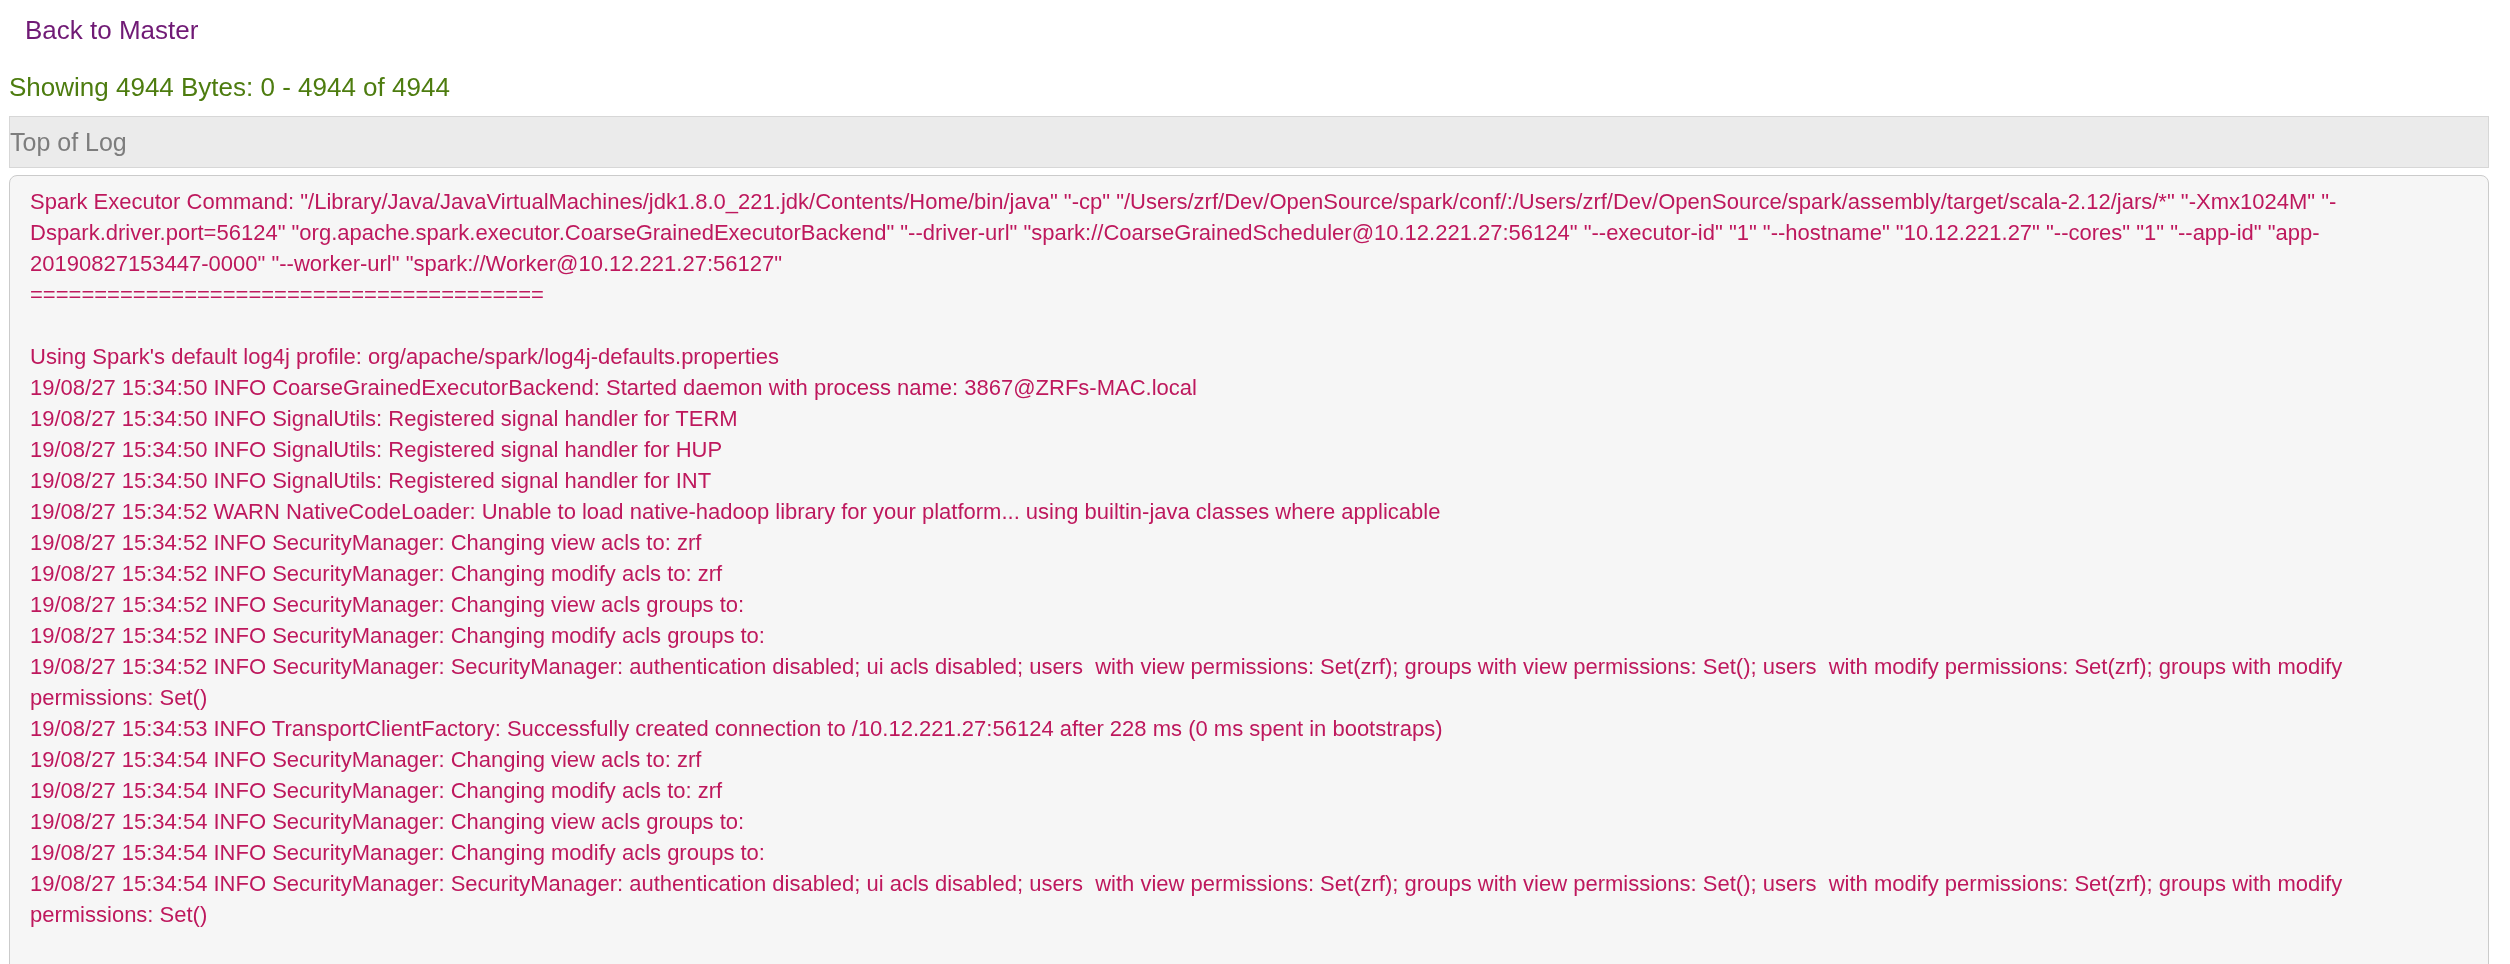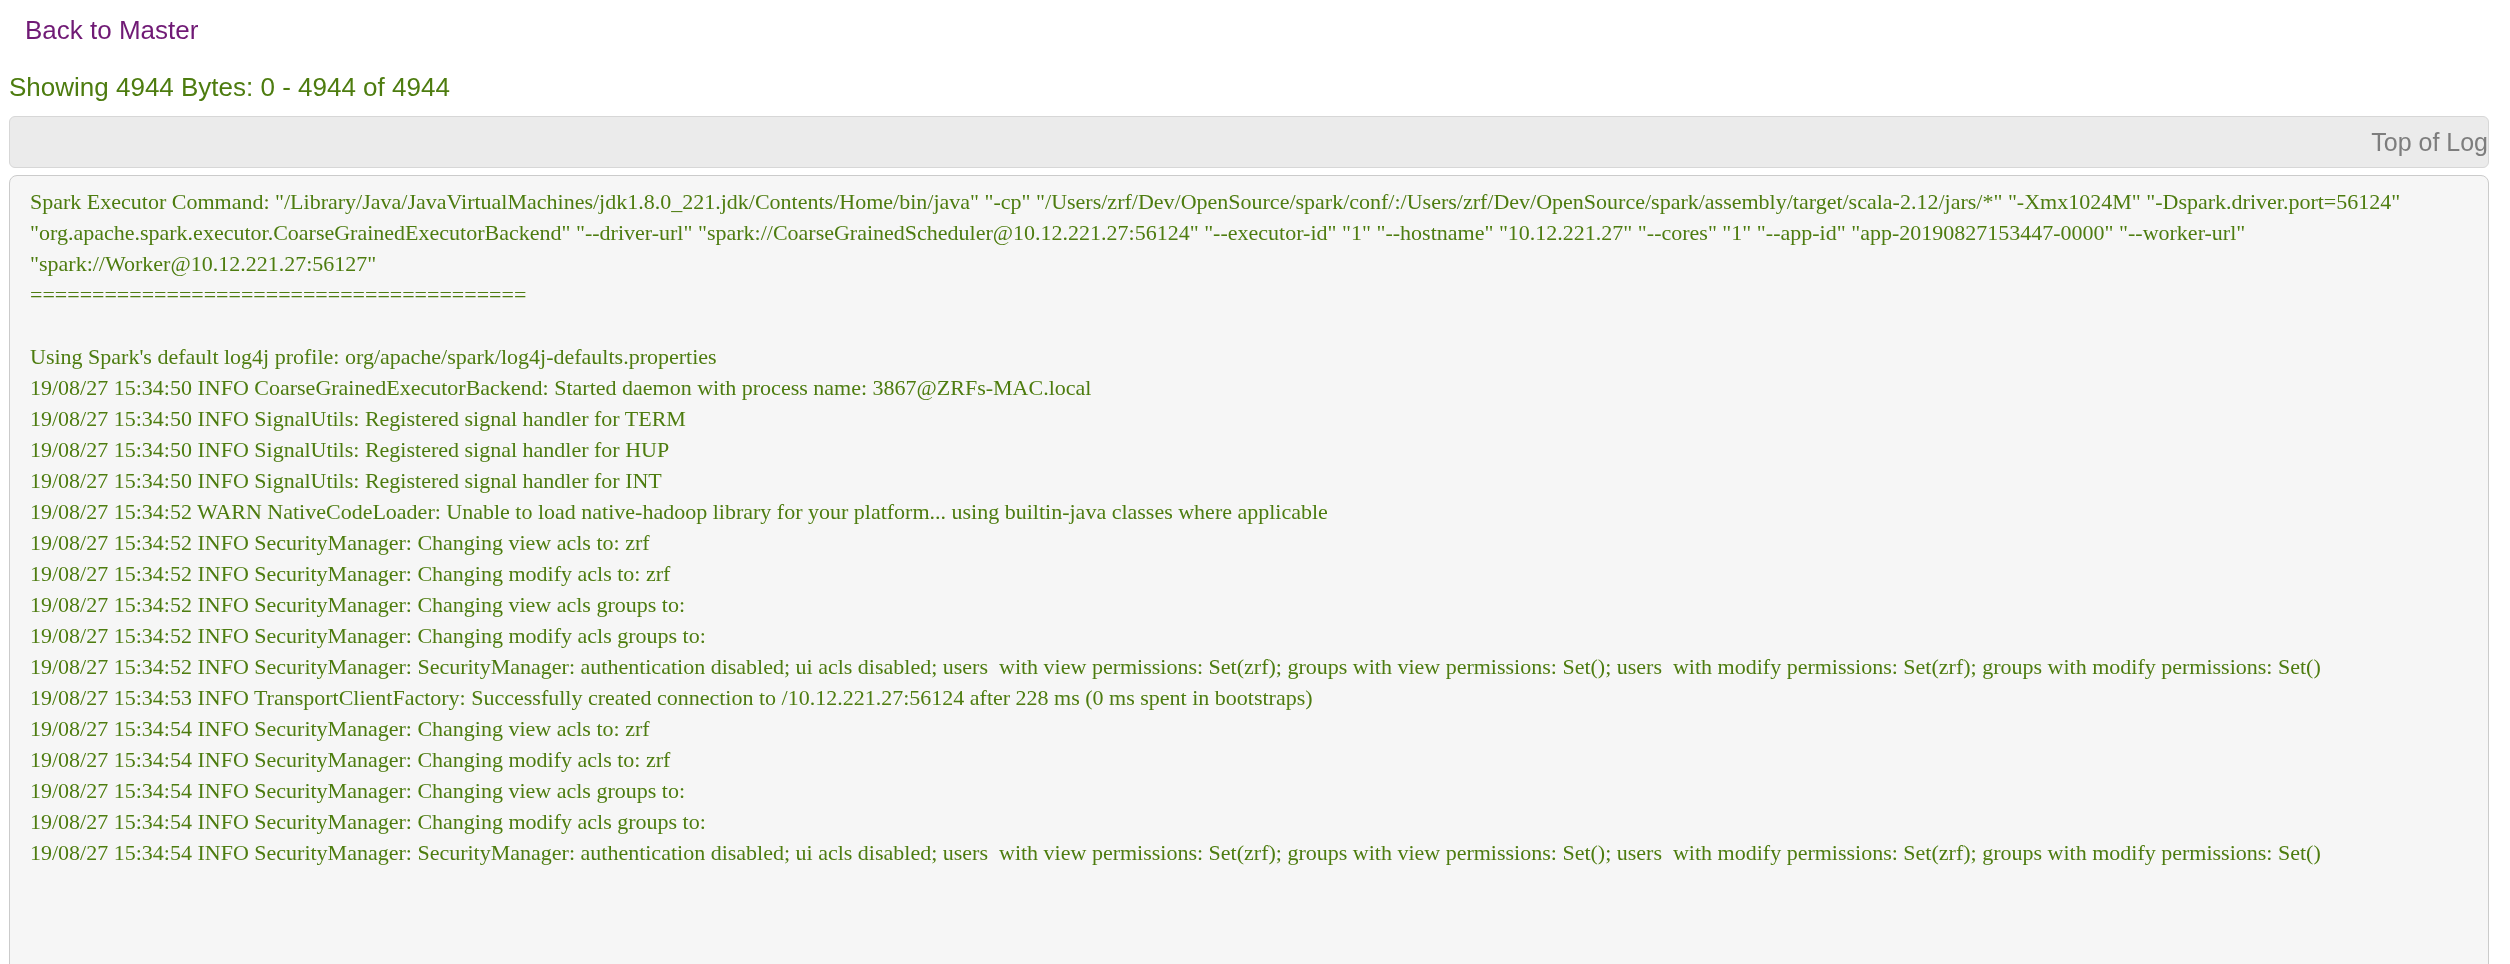--- a/index.html
+++ b/index.html
@@ -28,42 +28,42 @@
   .byte-info {
     margin: 25px 0 0 9px;
     font-size: 26px;
     line-height: 32px;
     color: #4d7c0f;
   }
   .log-header {
     margin: 13px 21px 0 9px;
     height: 50px;
     line-height: 50px;
-    text-align: right;
+    text-align: left;
     background: #ebebeb;
     border: 1px solid #d7d7d7;
-    border-radius: 6px;
+    border-radius: 0;
     color: #7d7d7d;
     font-size: 25px;
   }
   .log-box {
     margin: 7px 21px 0 9px;
     background: #f6f6f6;
     border: 1px solid #cbcbcb;
     border-radius: 8px;
     padding: 10px 20px 20px 20px;
     height: 920px; 
     box-sizing: border-box;
   }
   .log-pre {
     margin: 0;
-    font-family: Liberation Serif, serif;
+    font-family: Liberation Sans, sans-serif;
     font-size: 22px;
     line-height: 31px;
-    color: #4d7c0f;
+    color: #be185d;
     white-space: pre-wrap;
     overflow-wrap: break-word;
   }
 </style>
 </head>
 <body>
 
 <div class="page">
 
   <a class="back-link">Back to Master</a>

